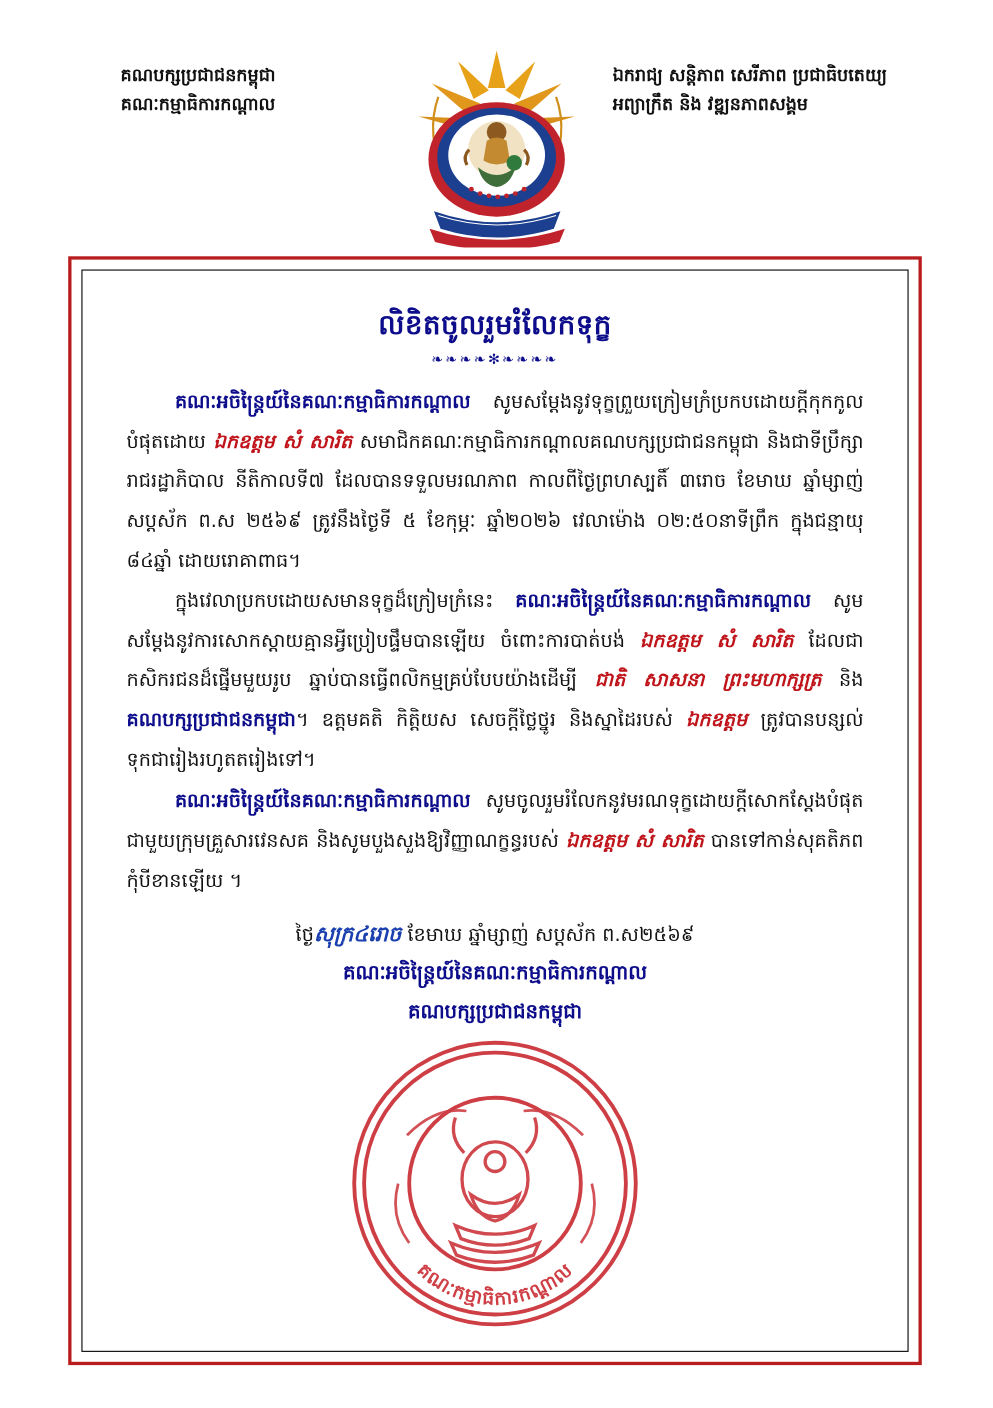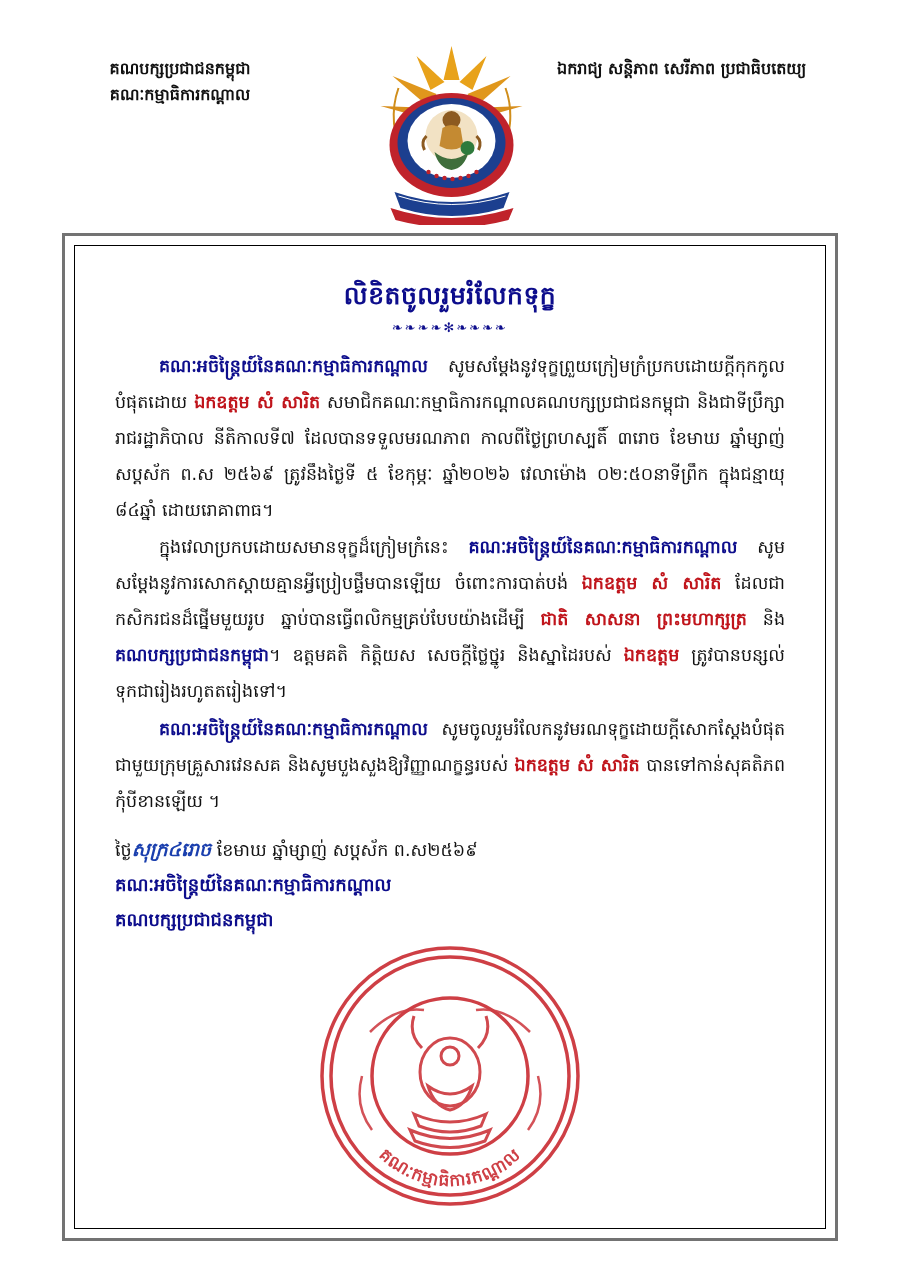--- a/index.html
+++ b/index.html
@@ -58,21 +58,21 @@
   }
   .emblem svg { display:block; }
 
   
   .frame-outer {
     position: absolute;
     left: 62px;
     top: 233px;
     width: 776px;
     height: 1008px;
-    border: 3px solid #737373;
+    border: 3px solid #b91c1c;
     box-sizing: border-box;
     background: #fff;
   }
   .frame-inner {
     position: absolute;
     left: 9px;
     top: 9px;
     right: 9px;
     bottom: 9px;
     border: 1px solid #000;
@@ -105,26 +105,26 @@
   p.para {
     font-size: 17.5px;
     line-height: 2.05;
     text-align: justify;
     text-justify: inter-word;
     margin: 0 0 2px 0;
     text-indent: 44px;
     word-spacing: 0px;
   }
   .blue { color: #0d0d8c; font-weight: bold; }
-  .red { color: #c0141b; font-weight: bold; }
+  .red { color: #c0141b; font-weight: bold; font-style: italic; }
 
   
   .sig-block {
     margin-top: 12px;
-    text-align: left;
+    text-align: center;
     position: relative;
     z-index: 3;
   }
   .sig-line {
     font-size: 17.5px;
     line-height: 1.95;
   }
   .sig-line .handwrite {
     color: #1a3fae;
     font-family: "DejaVu Serif", "Liberation Serif", serif;
@@ -205,20 +205,21 @@
       </g>
 
       <path d="M30 152 q57 20 115 0 l-6 16 q-52 16 -103 0 z" fill="#1c3f8f"></path>
       <path d="M34 156 q53 17 107 0" stroke="#ffffff" stroke-width="1" fill="none"></path>
       <path d="M26 168 q61 20 123 0 l-5 12 q-57 15 -113 0 z" fill="#c0232b"></path>
     </svg>
   </div>
 
   <div class="header-right">
     <div>ឯករាជ្យ សន្តិភាព សេរីភាព ប្រជាធិបតេយ្យ</div>
+    <div>អព្យាក្រឹត និង វឌ្ឍនភាពសង្គម</div>
   </div>
 </div>
 
 <div class="frame-outer">
   <div class="frame-inner">
     <div class="doc-body">
 
       <div class="doc-title">លិខិតចូលរួមរំលែកទុក្ខ</div>
       <div class="title-ornament">❧❧❧❧✻❧❧❧❧</div>
 

